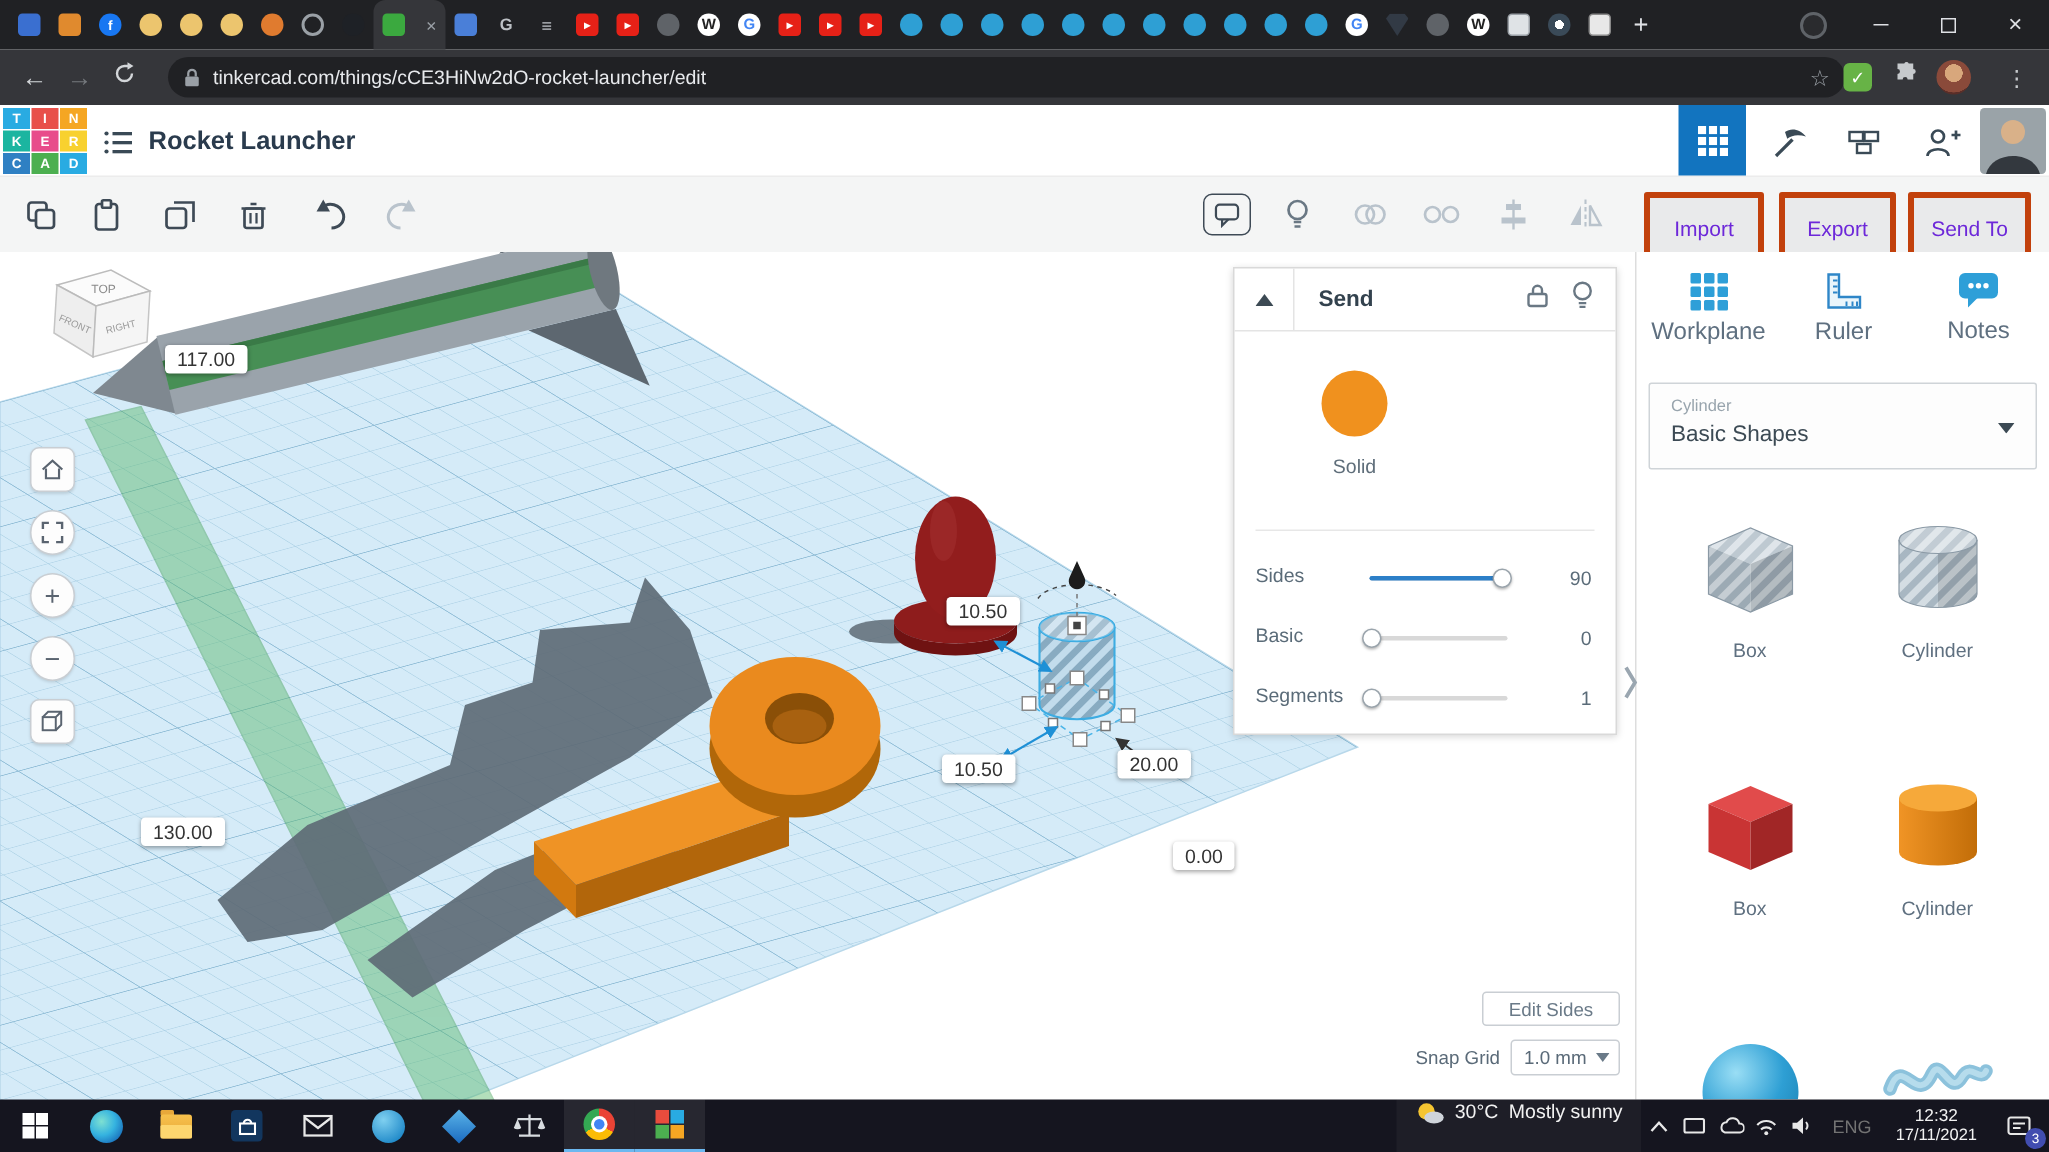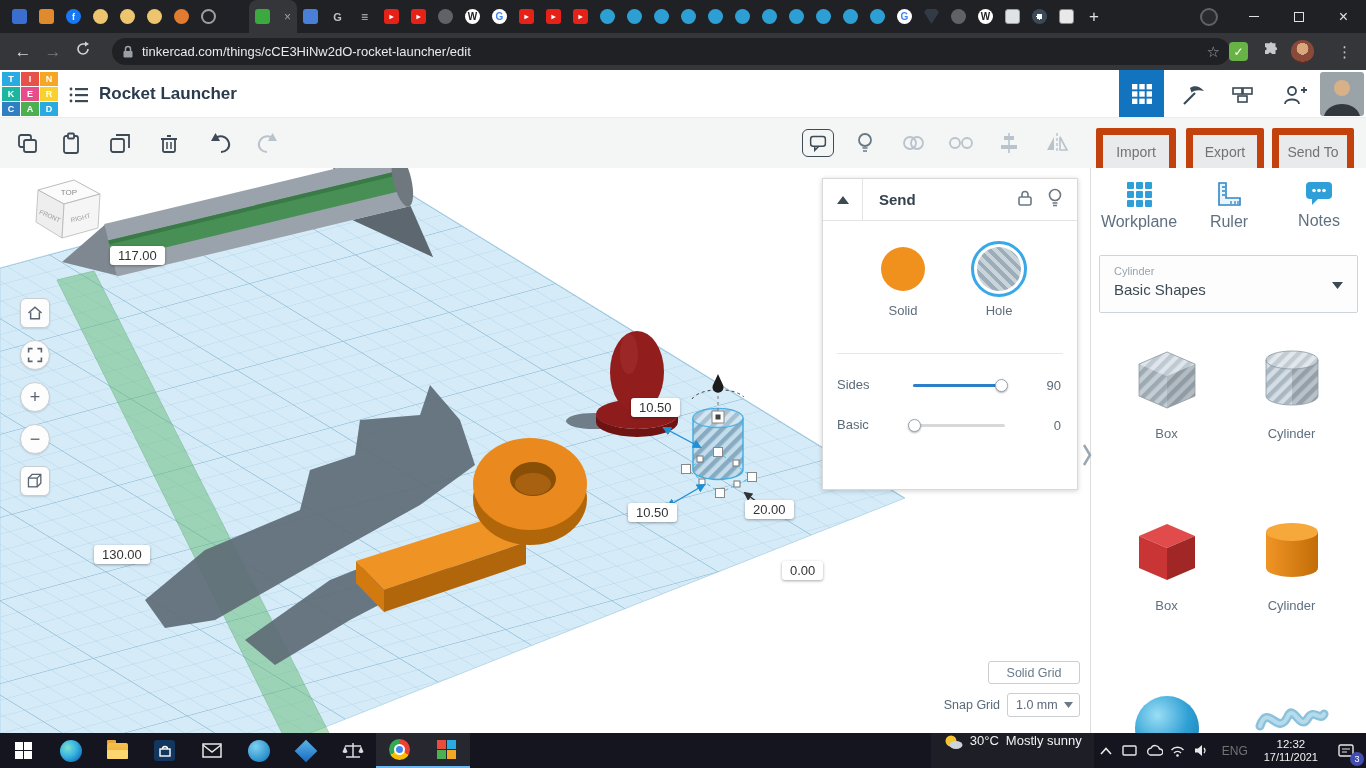--- a/index.html
+++ b/index.html
@@ -25,21 +25,21 @@
 #urltxt{color:#e8eaed;font-size:13px;margin-left:8px;flex:1;white-space:nowrap;overflow:hidden}
 
 #tchead{position:absolute;left:0;top:70px;width:1366px;height:48px;background:#fff;border-bottom:1px solid #ececec}
 #logo{position:absolute;left:2px;top:2px;width:56px;height:44px;display:grid;grid-template-columns:18px 18px 18px;grid-auto-rows:14px;gap:1px}
 .lcell{color:#fff;font-size:9px;font-weight:bold;display:flex;align-items:center;justify-content:center}
 #tctitle{position:absolute;left:99px;top:14px;font-size:17px;font-weight:bold;color:#2a3b4d}
 .hbtn{position:absolute;top:8px;width:38px;height:34px;display:flex;align-items:center;justify-content:center;background:#fff}
 
 #tctools{position:absolute;left:0;top:118px;width:1366px;height:50px;background:#f4f5f5}
 .tico{position:absolute;top:11px;width:30px;height:28px;display:flex;align-items:center;justify-content:center}
-.tbtn{position:absolute;top:10px;height:47px;background:#e9eaeb;border:7px solid #c2410c;border-radius:2px;font-size:14px;color:#737373;display:flex;align-items:center;justify-content:center}
+.tbtn{position:absolute;top:10px;height:47px;background:#e9eaeb;border:4px solid #c2410c;border-radius:2px;font-size:14px;color:#6d28d9;display:flex;align-items:center;justify-content:center}
 
 .chip{position:absolute;background:#fff;border-radius:3px;padding:2px 8px;font-size:13px;color:#333;box-shadow:0 1px 3px rgba(0,0,0,.35);z-index:5}
 .vbtn{position:absolute;left:20px;width:30px;height:30px;background:#fdfdfd;border:1px solid #c9ced3;color:#5a6470;display:flex;align-items:center;justify-content:center;box-shadow:0 1px 2px rgba(0,0,0,.12)}
 .vbtn.rd{border-radius:50%}
 .vbtn.sq{border-radius:6px}
 
 #spanel{position:absolute;left:822px;top:178px;width:256px;height:312px;background:#fff;border:1px solid #d9d9d9;box-shadow:0 1px 5px rgba(0,0,0,.18);z-index:6}
 .sp-row{position:absolute;left:14px;right:16px;height:22px}
 .sp-lab{font-size:13px;color:#5a6b78}
 .track{position:absolute;left:76px;top:9px;width:92px;height:3px;background:#d8d8d8;border-radius:2px}
@@ -486,28 +486,28 @@
     </div>
   <div class="vbtn rd" style="top:382px;font-size:18px">+</div>
   <div class="vbtn rd" style="top:424px;font-size:18px">−</div>
   <div class="vbtn sq" style="top:466px">
       <svg width="18" height="16" viewBox="0 0 24 22">
         <rect x="3" y="7" width="12" height="12" fill="none" stroke="#5a6470" stroke-width="1.8"></rect>
         <path d="M3,7 L8,2 H20 V14 L15,19 M15,7 L20,2" fill="none" stroke="#5a6470" stroke-width="1.8"></path>
       </svg>
     </div>
 
-  <div class="chip" style="left:110px;top:246px">117.00</div>
+  <div class="chip" style="left:110px;top:230px">117.00</div>
   <div class="chip" style="left:94px;top:545px">130.00</div>
   <div class="chip" style="left:631px;top:398px">10.50</div>
   <div class="chip" style="left:628px;top:503px">10.50</div>
   <div class="chip" style="left:745px;top:500px">20.00</div>
   <div class="chip" style="left:782px;top:561px">0.00</div>
 
-  <div class="abs" style="left:988px;top:661px;width:92px;height:23px;background:#fff;border:1px solid #c9ced3;border-radius:3px;font-size:12.5px;color:#6a7a88;display:flex;align-items:center;justify-content:center">Solid Grid</div>
+  <div class="abs" style="left:988px;top:661px;width:92px;height:23px;background:#fff;border:1px solid #c9ced3;border-radius:3px;font-size:12.5px;color:#6a7a88;display:flex;align-items:center;justify-content:center">Edit Sides</div>
   <div class="abs" style="left:900px;top:698px;width:100px;text-align:right;font-size:12.5px;color:#5a6a78">Snap Grid</div>
   <div class="abs" style="left:1007px;top:693px;width:73px;height:24px;background:#fff;border:1px solid #c9ced3;border-radius:3px;display:flex;align-items:center">
     <span style="font-size:12.5px;color:#5a6a78;margin-left:8px;flex:1">1.0 mm</span>
     <svg width="9" height="6" style="margin-right:6px">
         <polygon points="0,0 9,0 4.5,6" fill="#6a7a88"></polygon>
       </svg>
   </div>
 
   <div id="spanel">
     <div style="height:42px;border-bottom:1px solid #e4e4e4;display:flex;align-items:center">
@@ -525,40 +525,43 @@
       <div style="margin-right:14px"><svg width="16" height="20" viewBox="0 0 16 20">
             <circle cx="8" cy="7" r="5.5" fill="none" stroke="#6a7884" stroke-width="1.6"></circle>
             <path d="M5.5,15 h5 M6,17.5 h4" stroke="#6a7884" stroke-width="1.5"></path>
           </svg></div>
     </div>
     <div style="position:relative;height:130px">
       <div style="position:absolute;left:44px;top:26px;width:72px;text-align:center">
         <div style="width:44px;height:44px;border-radius:50%;background:#f0911e;margin:0 auto"></div>
         <div style="margin-top:12px;font-size:13px;color:#5f6e7a">Solid</div>
       </div>
-      <div style="position:absolute;left:140px;top:26px;width:72px;text-align:center">
-        <div style="width:44px;height:44px;border-radius:50%;margin:0 auto;background:repeating-linear-gradient(45deg,#c9d4da 0 4px,#9cadb9 4px 8px);outline:3px solid #38a8e8;outline-offset:3px"></div>
-        <div style="margin-top:12px;font-size:13px;color:#5f6e7a">Hole</div>
-      </div>
     </div>
     <div style="position:absolute;left:14px;right:14px;top:174px;border-top:1px solid #e7e7e7"></div>
     <div class="sp-row" style="top:196px">
       <span class="sp-lab">Sides</span>
       <div class="track">
           <div class="fill" style="width:88px"></div>
           <div class="knob" style="left:82px"></div>
         </div>
       <span class="sp-val">90</span>
     </div>
     <div class="sp-row" style="top:236px">
       <span class="sp-lab">Basic</span>
       <div class="track">
           <div class="knob" style="left:-5px"></div>
         </div>
       <span class="sp-val">0</span>
+    </div>
+    <div class="sp-row" style="top:276px">
+      <span class="sp-lab">Segments</span>
+      <div class="track">
+          <div class="knob" style="left:-5px"></div>
+        </div>
+      <span class="sp-val">1</span>
     </div>
   </div>
 
   <div id="sidebar">
     <div class="sbt" style="left:6px">
       <svg width="30" height="30">
           <g fill="#2e9fd8">
             <rect x="3" y="3" width="7" height="7" rx="1"></rect>
             <rect x="12" y="3" width="7" height="7" rx="1"></rect>
             <rect x="21" y="3" width="7" height="7" rx="1"></rect>

